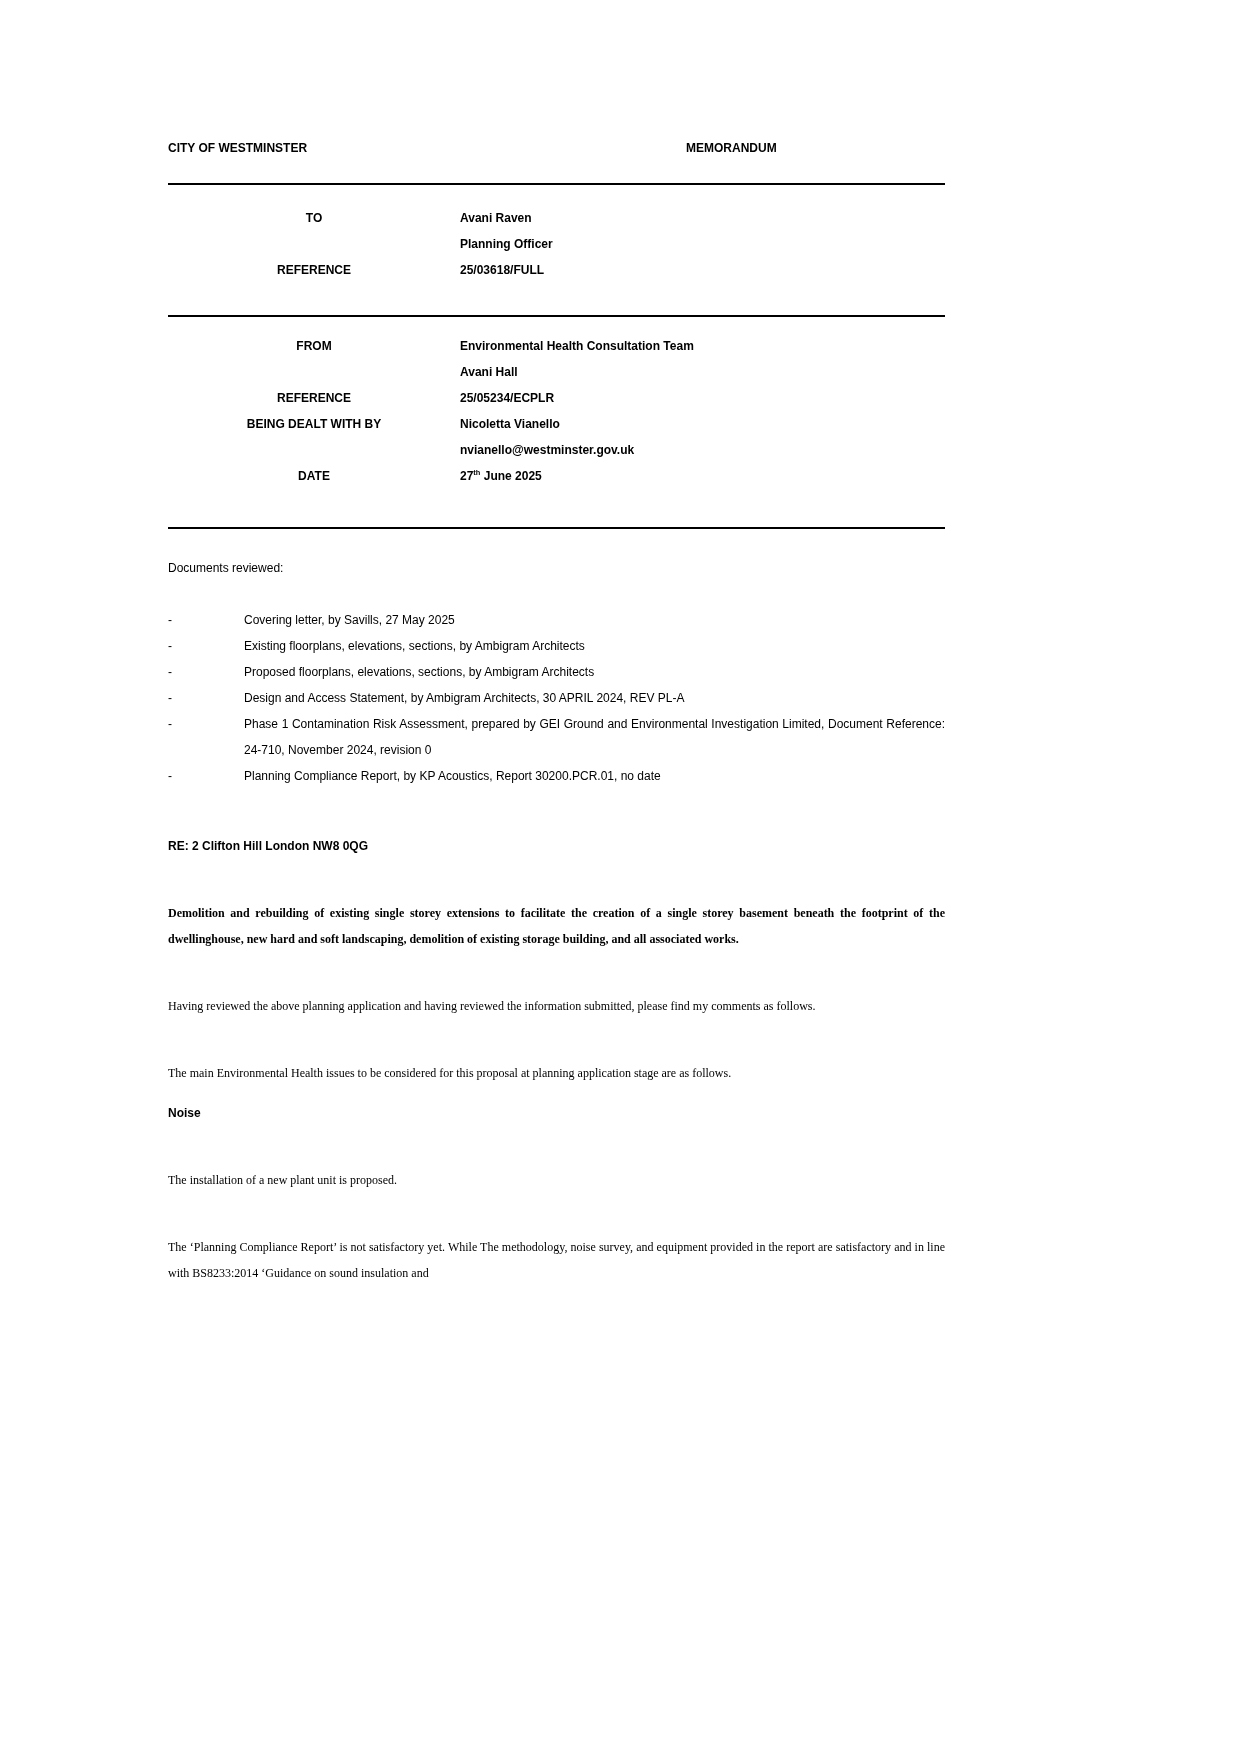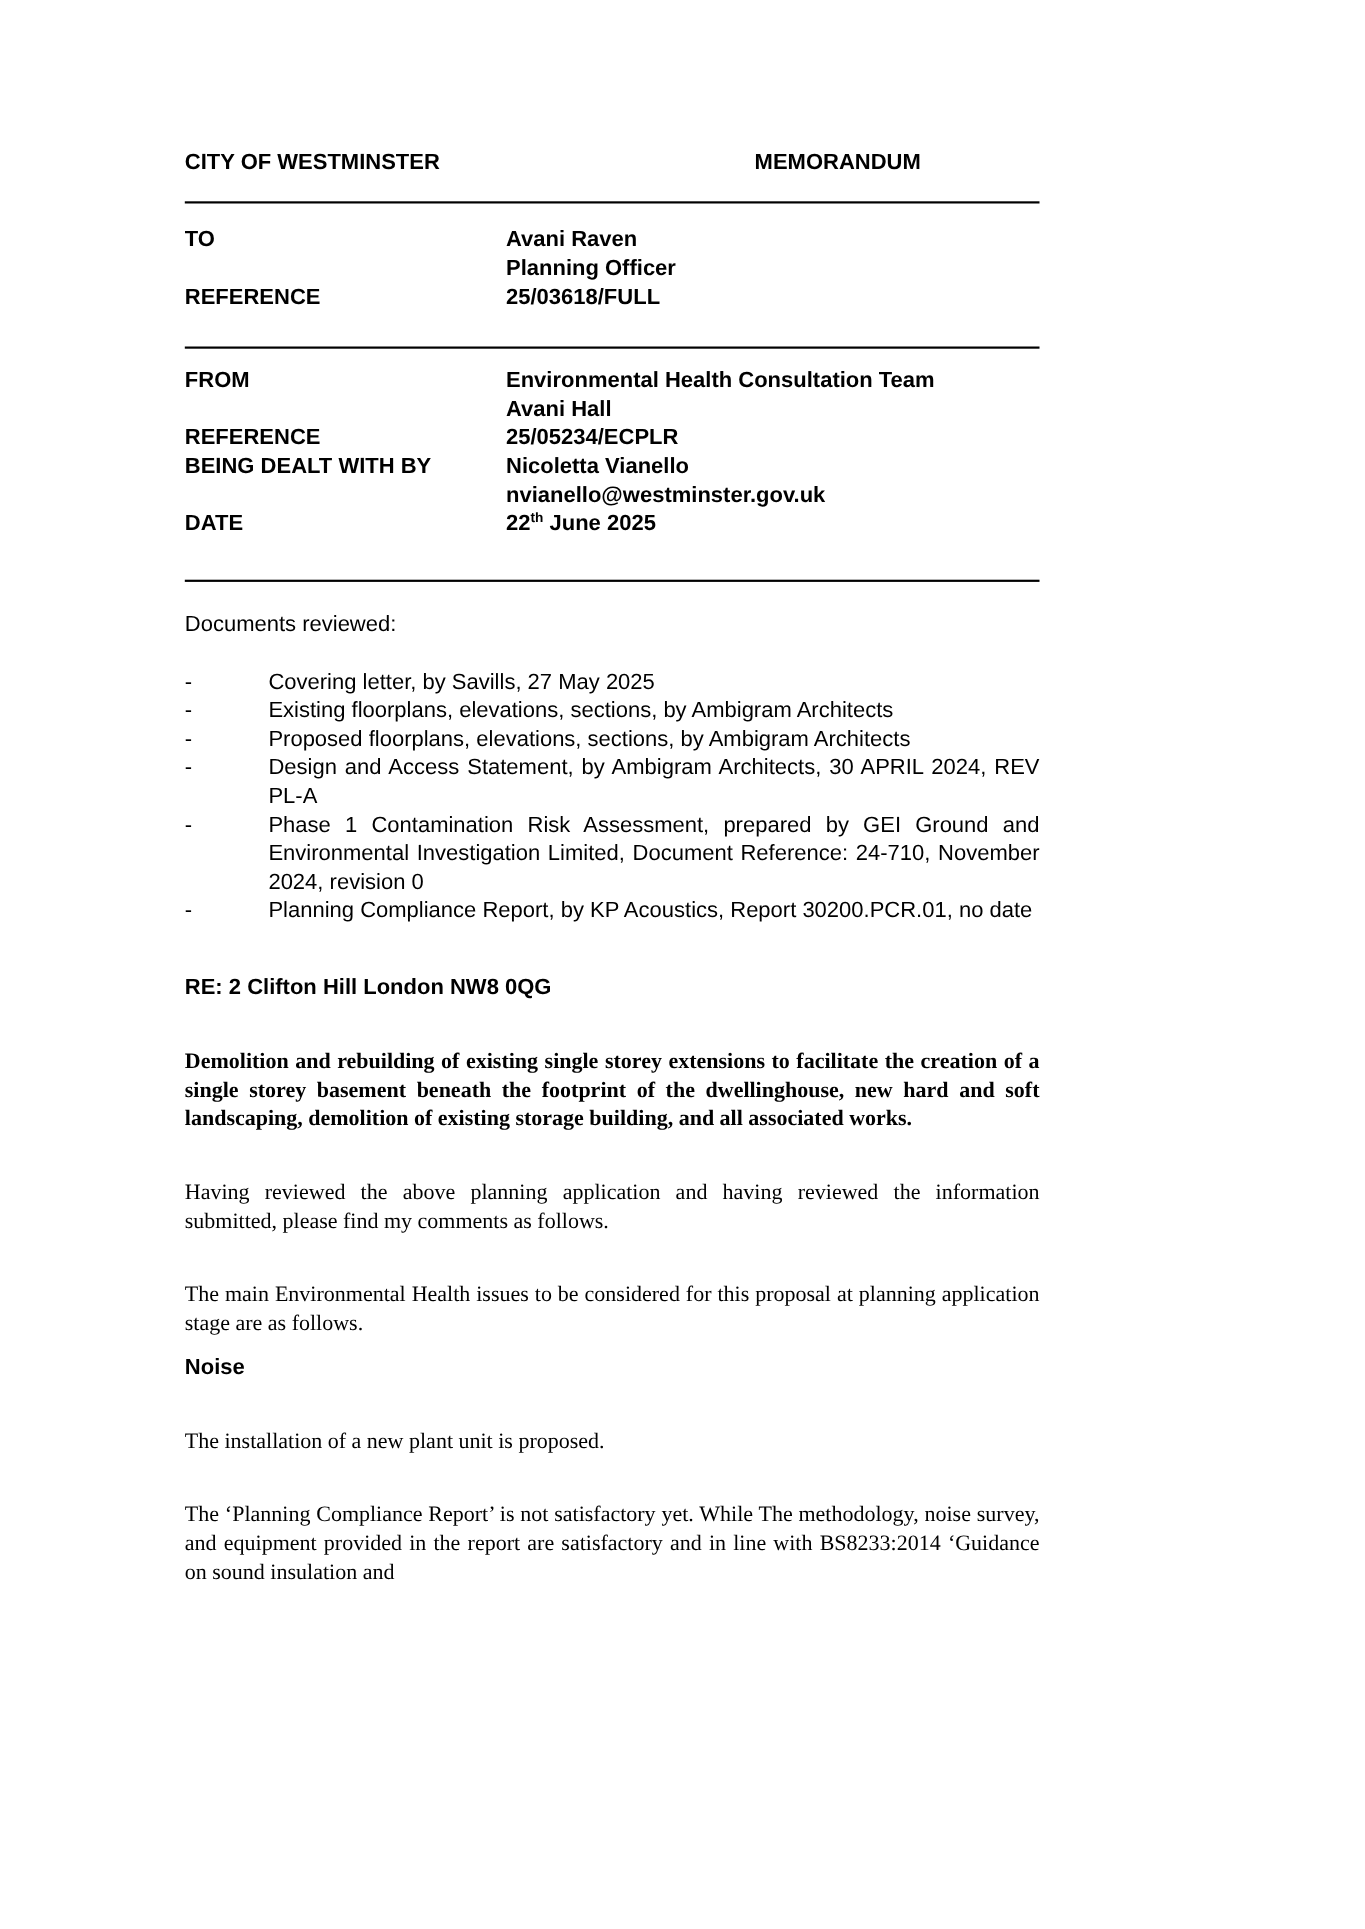--- a/index.html
+++ b/index.html
@@ -8,21 +8,21 @@
     width: 1241px;
     height: 1754px;
     font-family: "Liberation Sans", "DejaVu Sans", sans-serif;
     color: #000000;
     overflow: hidden;
   }
   .page {
     width: 1241px;
     height: 1754px;
     padding: 135px 296px 0 168px;
-    font-size: 20px;
+    font-size: 12px;
     line-height: 26px;
     position: relative;
   }
   .bold { font-weight: bold; }
 
   .memo-header {
     display: flex;
     font-weight: bold;
   }
   .memo-header .org { flex: 0 0 518px; }
@@ -30,21 +30,21 @@
   hr.rule {
     border: none;
     border-top: 2px solid #000;
     height: 0;
   }
   .rule-top    { margin: 22px 0 20px 0; }
   .rule-middle { margin: 32px 0 16px 0; }
   .rule-bottom { margin: 38px 0 0 0; }
 
   .fields .row { display: flex; font-weight: bold; }
-  .fields .label { flex: 0 0 292px; }
+  .fields .label { flex: 0 0 292px; text-align: center; }
   .fields .value { flex: 1; }
 
   sup { font-size: 0.62em; vertical-align: super; line-height: 0; }
 
   .docs-heading { margin-top: 26px; }
 
   .doc-list { margin-top: 26px; }
   .doc-item { display: flex; }
   .doc-item .dash { flex: 0 0 28px; }
   .doc-item .text { flex: 1; text-align: justify; margin-left: 48px; }
@@ -102,21 +102,21 @@
     <div class="row">
       <span class="label">BEING DEALT WITH BY</span>
       <span class="value">Nicoletta Vianello</span>
     </div>
     <div class="row">
       <span class="label"></span>
       <span class="value">nvianello@westminster.gov.uk</span>
     </div>
     <div class="row">
       <span class="label">DATE</span>
-      <span class="value"><span>22</span><sup>th</sup><span> June 2025</span></span>
+      <span class="value"><span>27</span><sup>th</sup><span> June 2025</span></span>
     </div>
   </div>
 
   <hr class="rule rule-bottom">
 
   <p class="docs-heading">Documents reviewed:</p>
 
   <div class="doc-list">
     <div class="doc-item">
       <span class="dash">-</span>

